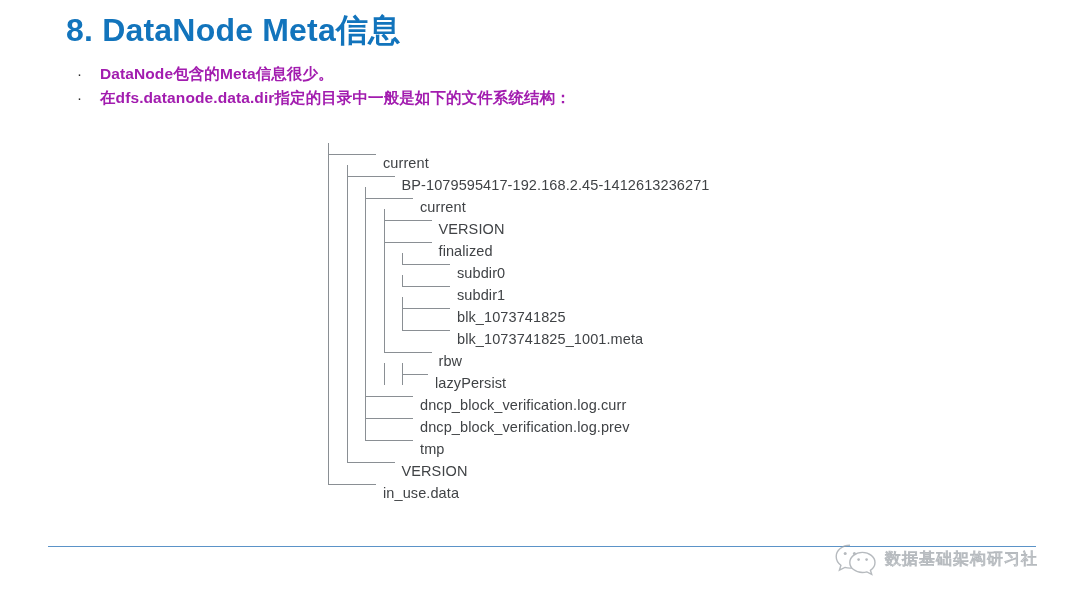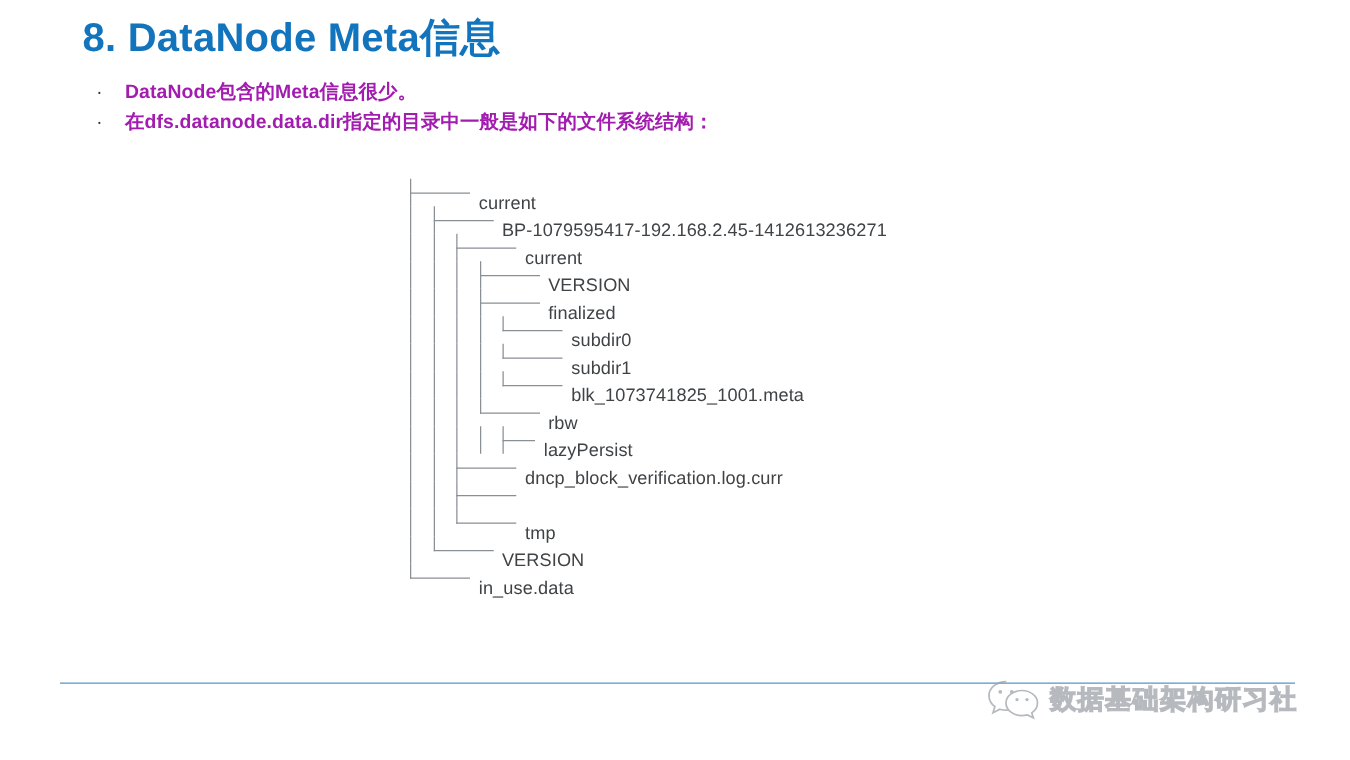--- a/index.html
+++ b/index.html
@@ -137,22 +137,22 @@
     position: absolute;
     right: 42px;
     top: 542px;
     display: flex;
     align-items: center;
     gap: 7px;
     opacity: 0.72;
   }
   #wechat-icon { display: block; }
   #watermark-text {
-    font-size: 21px;
-    font-weight: bold;
+    font-size: 16px;
+    font-weight: normal;
     letter-spacing: 1px;
     color: transparent;
     -webkit-text-stroke: 1px #9aa0a6;
     line-height: 1;
     white-space: nowrap;
   }
 </style>
 </head>
 <body>
 
@@ -249,20 +249,33 @@
       </span>
       <span class="tree-label">subdir1</span>
     </div>
     <div class="tree-row">
       <span class="tree-guides">
         <span class="guide-cell pipe"></span>
         <span class="guide-cell pipe"></span>
         <span class="guide-cell pipe"></span>
         <span class="guide-cell pipe"></span>
       </span>
+      <span class="connector tee long">
+        <span class="vert"></span>
+        <span class="horiz"></span>
+      </span>
+      <span class="tree-label">blk_1073741825</span>
+    </div>
+    <div class="tree-row">
+      <span class="tree-guides">
+        <span class="guide-cell pipe"></span>
+        <span class="guide-cell pipe"></span>
+        <span class="guide-cell pipe"></span>
+        <span class="guide-cell pipe"></span>
+      </span>
       <span class="connector elbow long">
         <span class="vert"></span>
         <span class="horiz"></span>
       </span>
       <span class="tree-label">blk_1073741825_1001.meta</span>
     </div>
     <div class="tree-row">
       <span class="tree-guides">
         <span class="guide-cell pipe"></span>
         <span class="guide-cell pipe"></span>
@@ -300,20 +313,21 @@
     </div>
     <div class="tree-row">
       <span class="tree-guides">
         <span class="guide-cell pipe"></span>
         <span class="guide-cell pipe"></span>
       </span>
       <span class="connector tee long">
         <span class="vert"></span>
         <span class="horiz"></span>
       </span>
+      <span class="tree-label">dncp_block_verification.log.prev</span>
     </div>
     <div class="tree-row">
       <span class="tree-guides">
         <span class="guide-cell pipe"></span>
         <span class="guide-cell pipe"></span>
       </span>
       <span class="connector elbow long">
         <span class="vert"></span>
         <span class="horiz"></span>
       </span>

